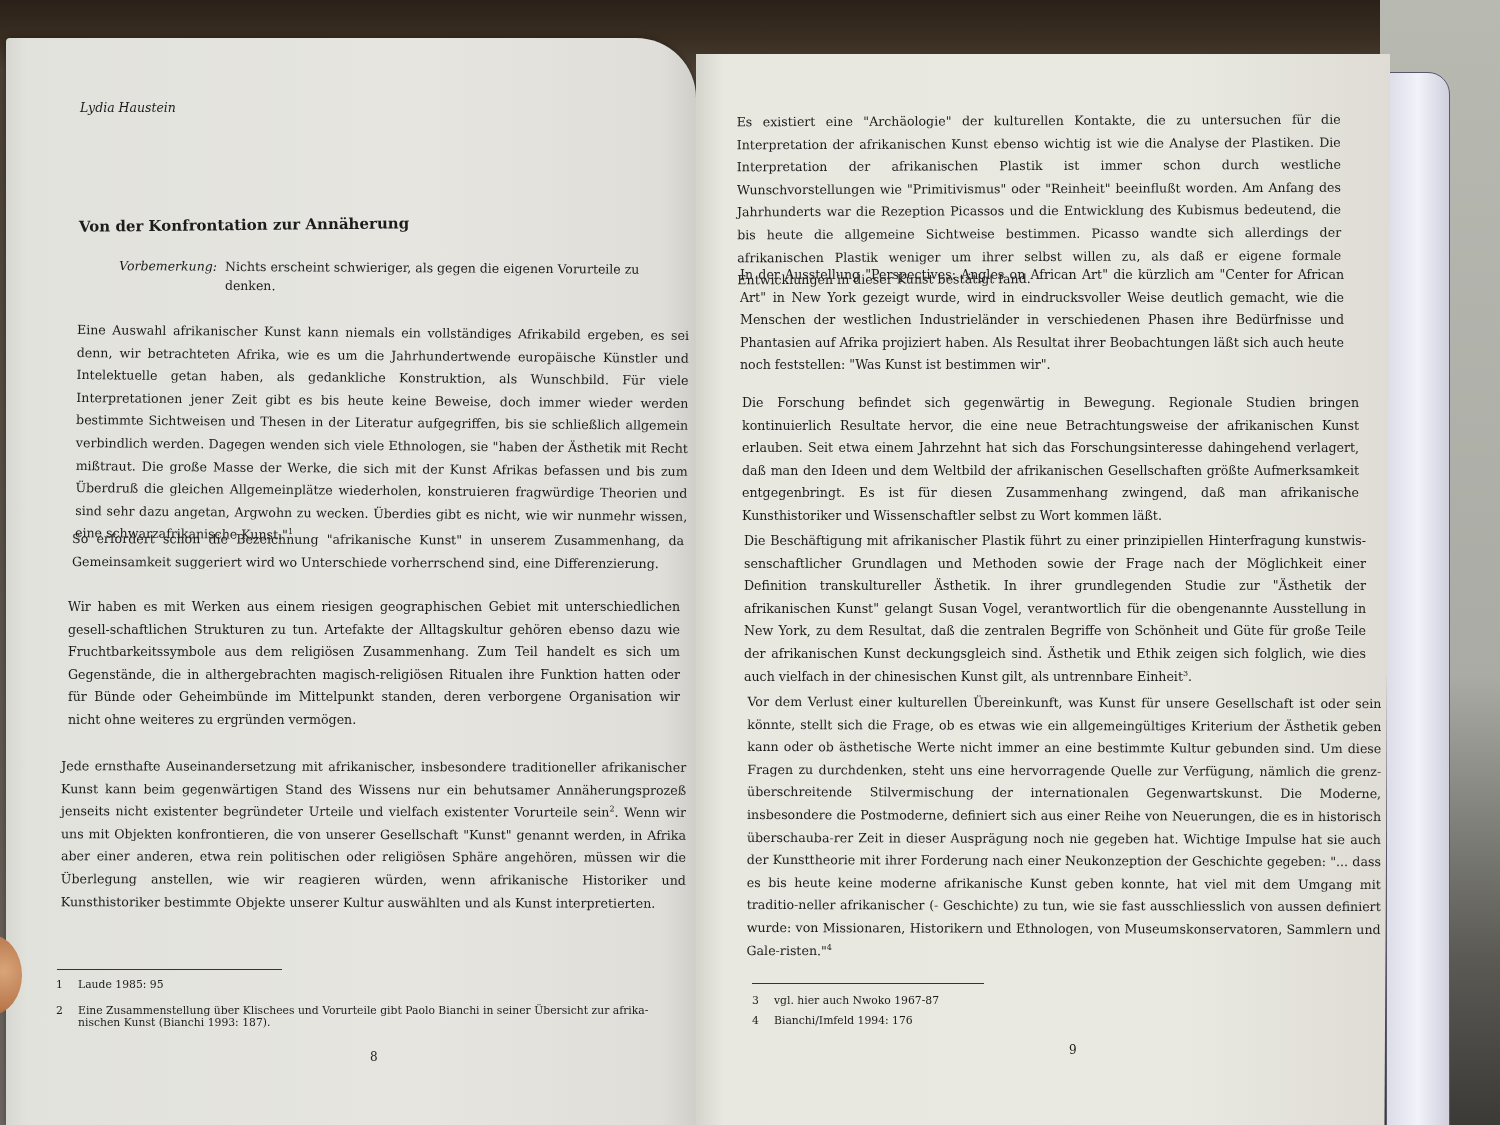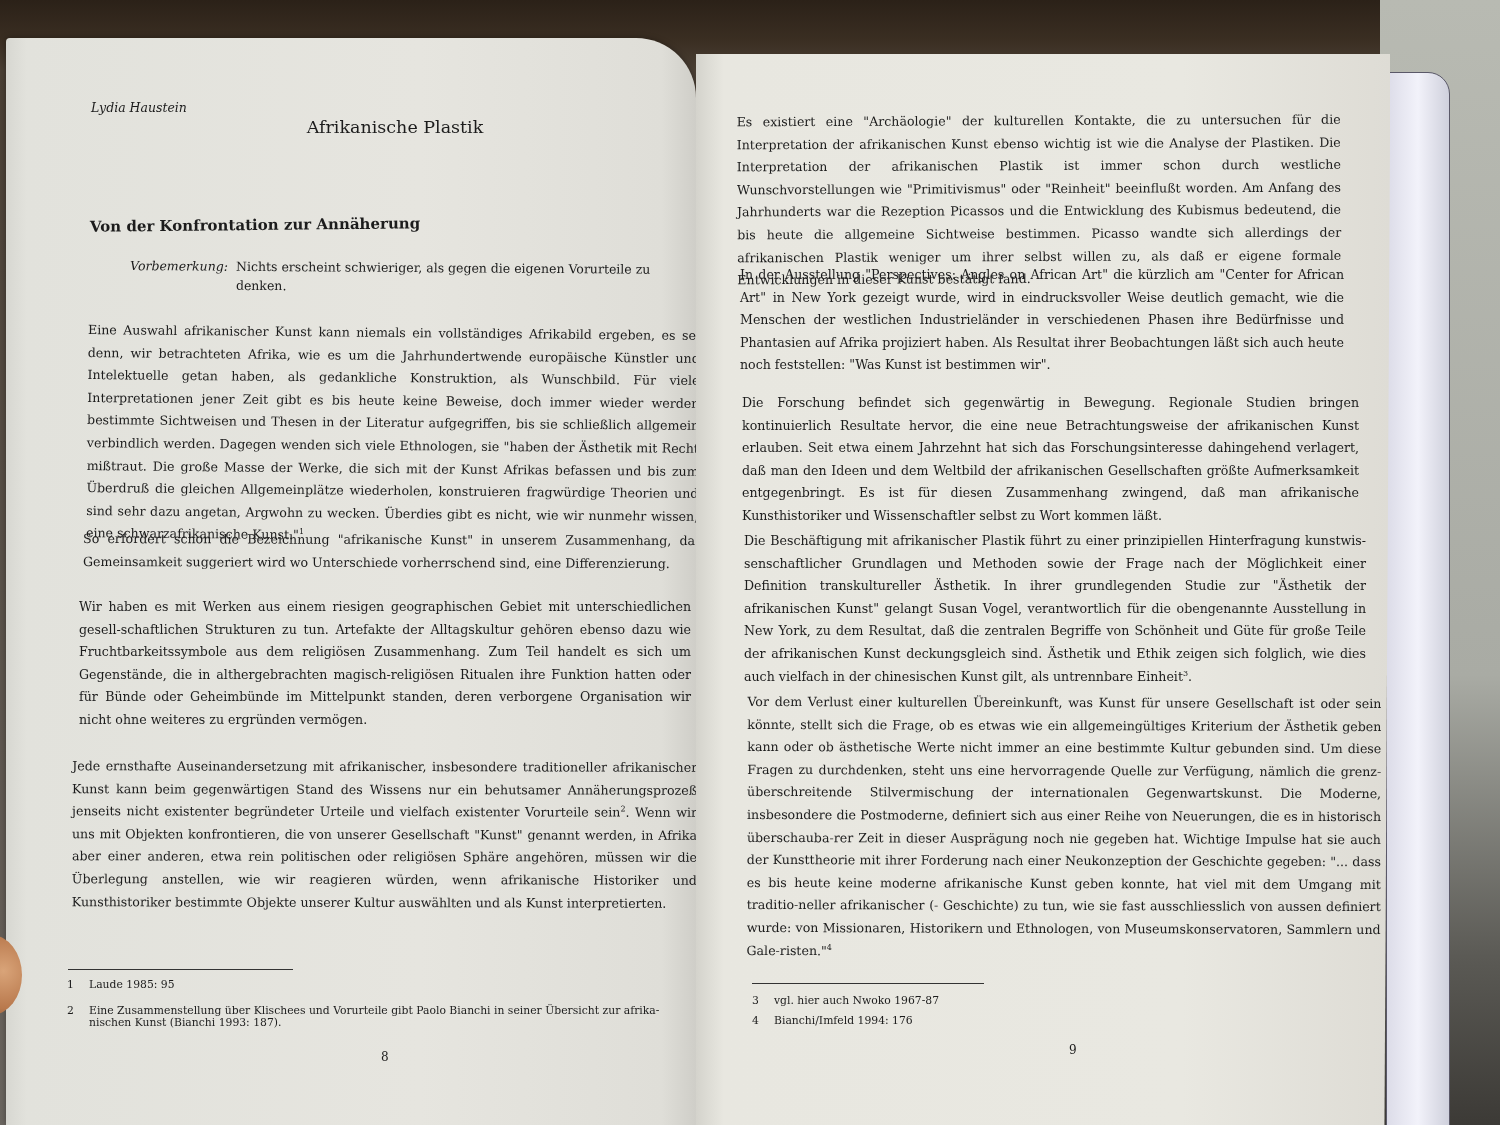--- a/index.html
+++ b/index.html
@@ -57,23 +57,22 @@
   .folio { position:absolute; font-size:12px; }
 </style>
 </head>
 <body>
 
 <div class="scene">
   <div class="backdrop-right"></div>
   <div class="device"></div>
 
   <div class="page page-left"></div>
-  <div class="content" style="left:17px;top:0;width:700px;height:1099px;">
+  <div class="content" style="left:6px;top:0;width:700px;height:1099px;">
     <div class="running-head">Lydia Haustein</div>
-    <div class="chapter-title">Afrikanische Plastik</div>
     <div class="section-heading">Von der Konfrontation zur Annäherung</div>
     <div class="motto">
       <span class="motto-label">Vorbemerkung:</span>
       <span>Nichts erscheint schwieriger, als gegen die eigenen Vorurteile zu denken.</span>
     </div>
 
     <div class="para p-left" style="left:70px;top:322px;transform:rotate(0.55deg);"><span>Eine Auswahl afrikanischer Kunst kann niemals ein vollständiges Afrikabild ergeben, es sei denn, wir betrachteten Afrika, wie es um die Jahrhundertwende europäische Künstler und Intelektuelle getan haben, als gedankliche Konstruktion, als Wunschbild. Für viele Interpretationen jener Zeit gibt es bis heute keine Beweise, doch immer wieder werden bestimmte Sichtweisen und Thesen in der Literatur aufgegriffen, bis sie schließlich allgemein verbindlich werden. Dagegen wenden sich viele Ethnologen, sie "haben der Ästhetik mit Recht mißtraut. Die große Masse der Werke, die sich mit der Kunst Afrikas befassen und bis zum Überdruß die gleichen Allgemeinplätze wiederholen, konstruieren fragwürdige Theorien und sind sehr dazu angetan, Argwohn zu wecken. Überdies gibt es nicht, wie wir nunmehr wissen, eine schwarzafrikanische Kunst."</span><sup>1</sup></div>
 
     <div class="para p-left" style="left:66px;top:529px;transform:rotate(0.2deg);">So erfordert schon die Bezeichnung "afrikanische Kunst" in unserem Zusammenhang, da Gemeinsamkeit suggeriert wird wo Unterschiede vorherrschend sind, eine Differenzierung.</div>
 

